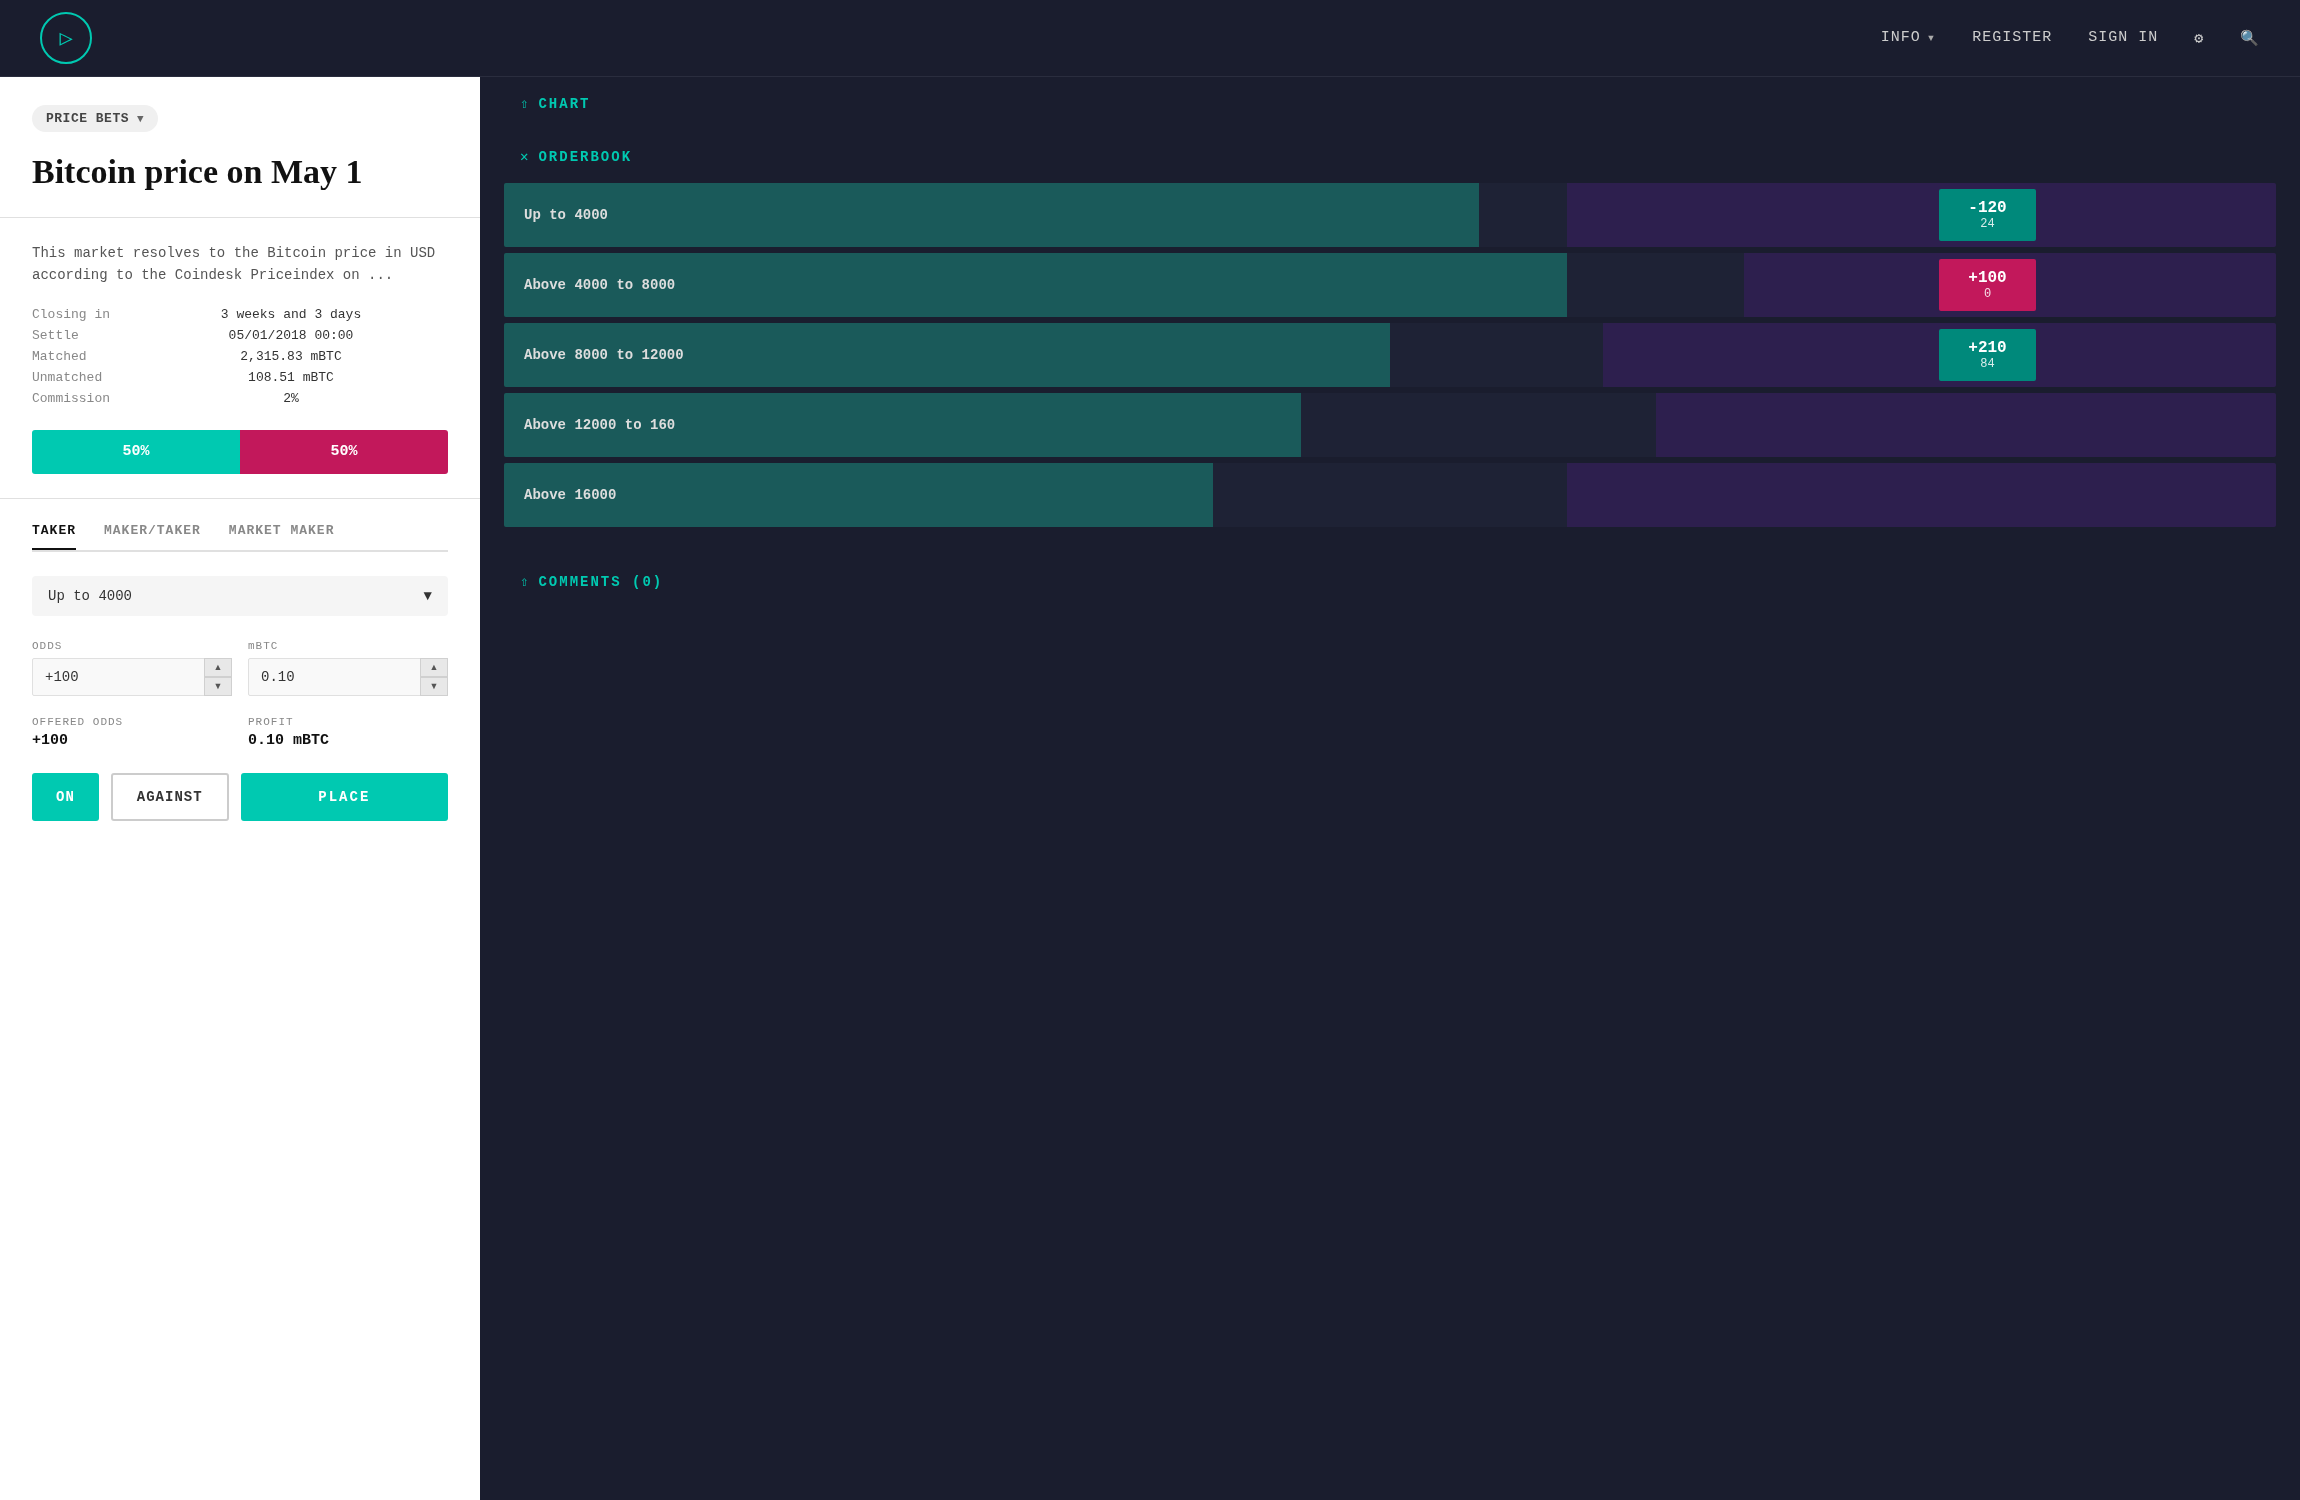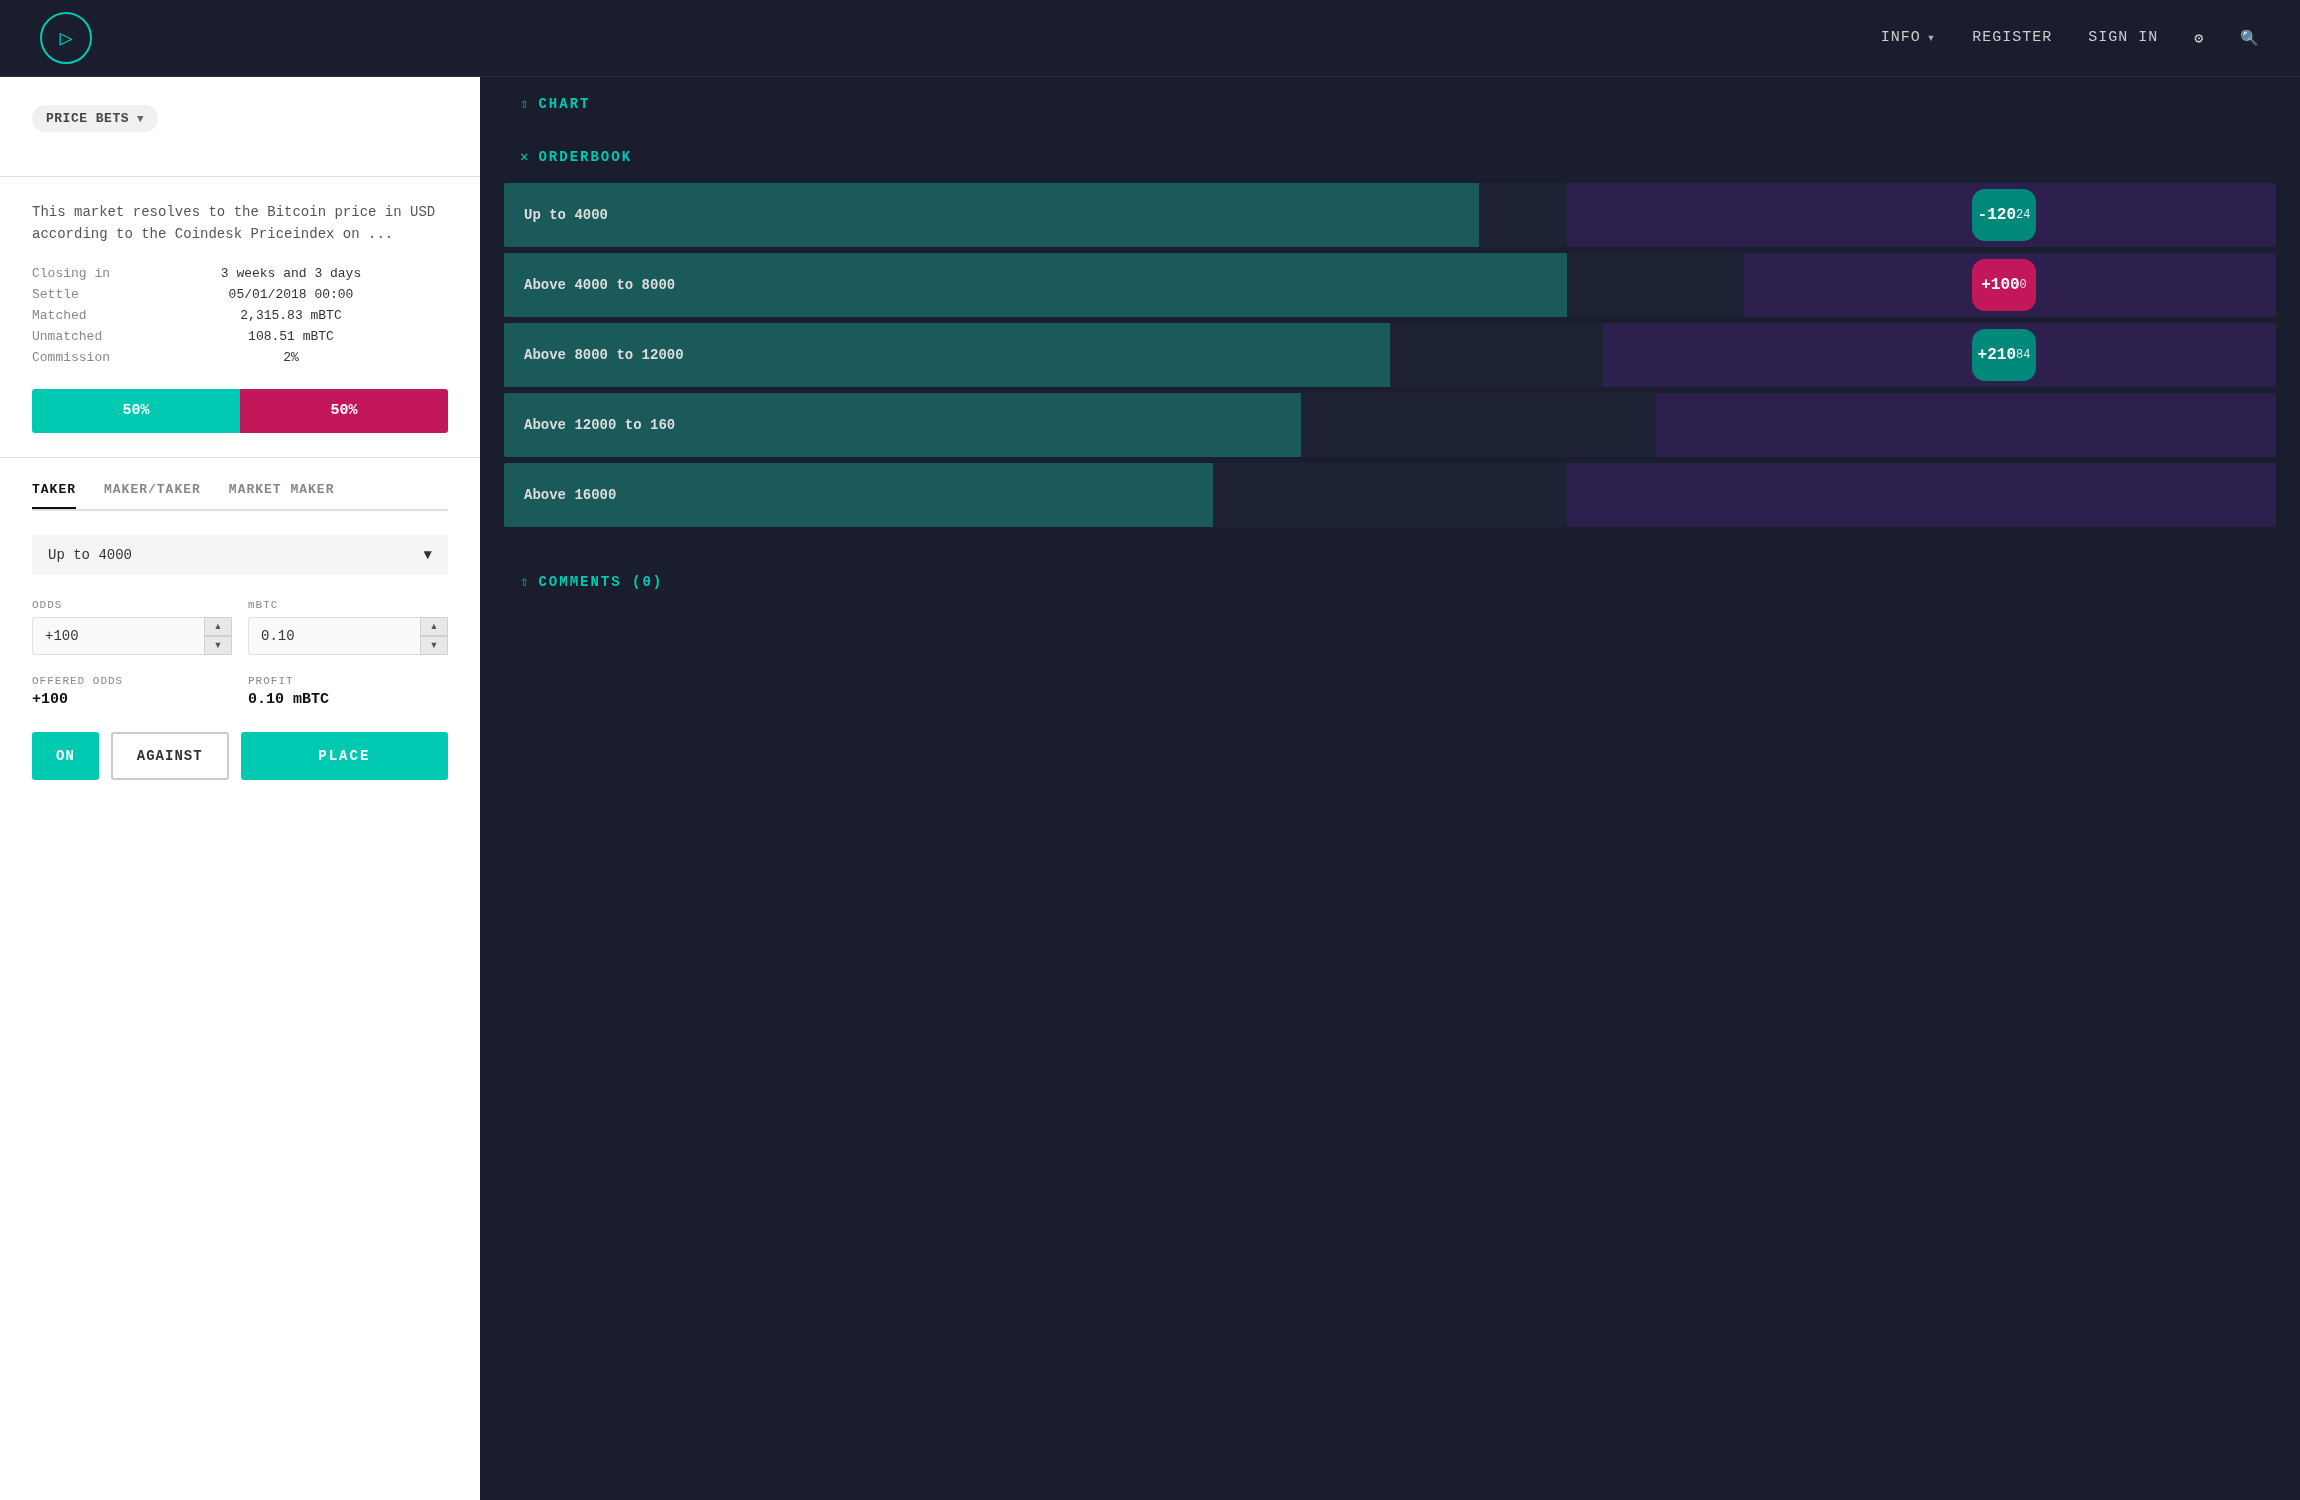--- a/index.html
+++ b/index.html
@@ -368,25 +368,26 @@
       height: 100%;
       background-color: #2d1f4e;
       position: absolute;
       right: 0;
     }
 
     .order-badge {
       position: relative;
       z-index: 5;
       display: flex;
+      flex-direction: column;
       align-items: center;
       justify-content: center;
-      width: 64px;
+      width: 97px;
       height: 52px;
-      border-radius: 13px;
+      border-radius: 2px;
       font-family: 'Courier New', Courier, monospace;
     }
     .badge-teal {
       background-color: #00897b;
     }
     .badge-pink {
       background-color: #c2185b;
     }
     .badge-top {
       font-size: 16px;
@@ -440,20 +441,21 @@
 
 <div class="main-layout">
 
   <div class="left-panel">
 
     <div class="left-top">
       <div class="price-bets-badge">
         <span>PRICE BETS</span>
         <span class="chevron">▼</span>
       </div>
+      <h1 class="market-title">Bitcoin price on May 1</h1>
     </div>
 
     <div class="left-middle">
       <p class="market-description">This market resolves to the Bitcoin price in USD according to the Coindesk Priceindex on ...</p>
 
       <div class="market-info">
         <span class="info-label">Closing in</span>
         <span class="info-value">3 weeks and 3 days</span>
 
         <span class="info-label">Settle</span>

